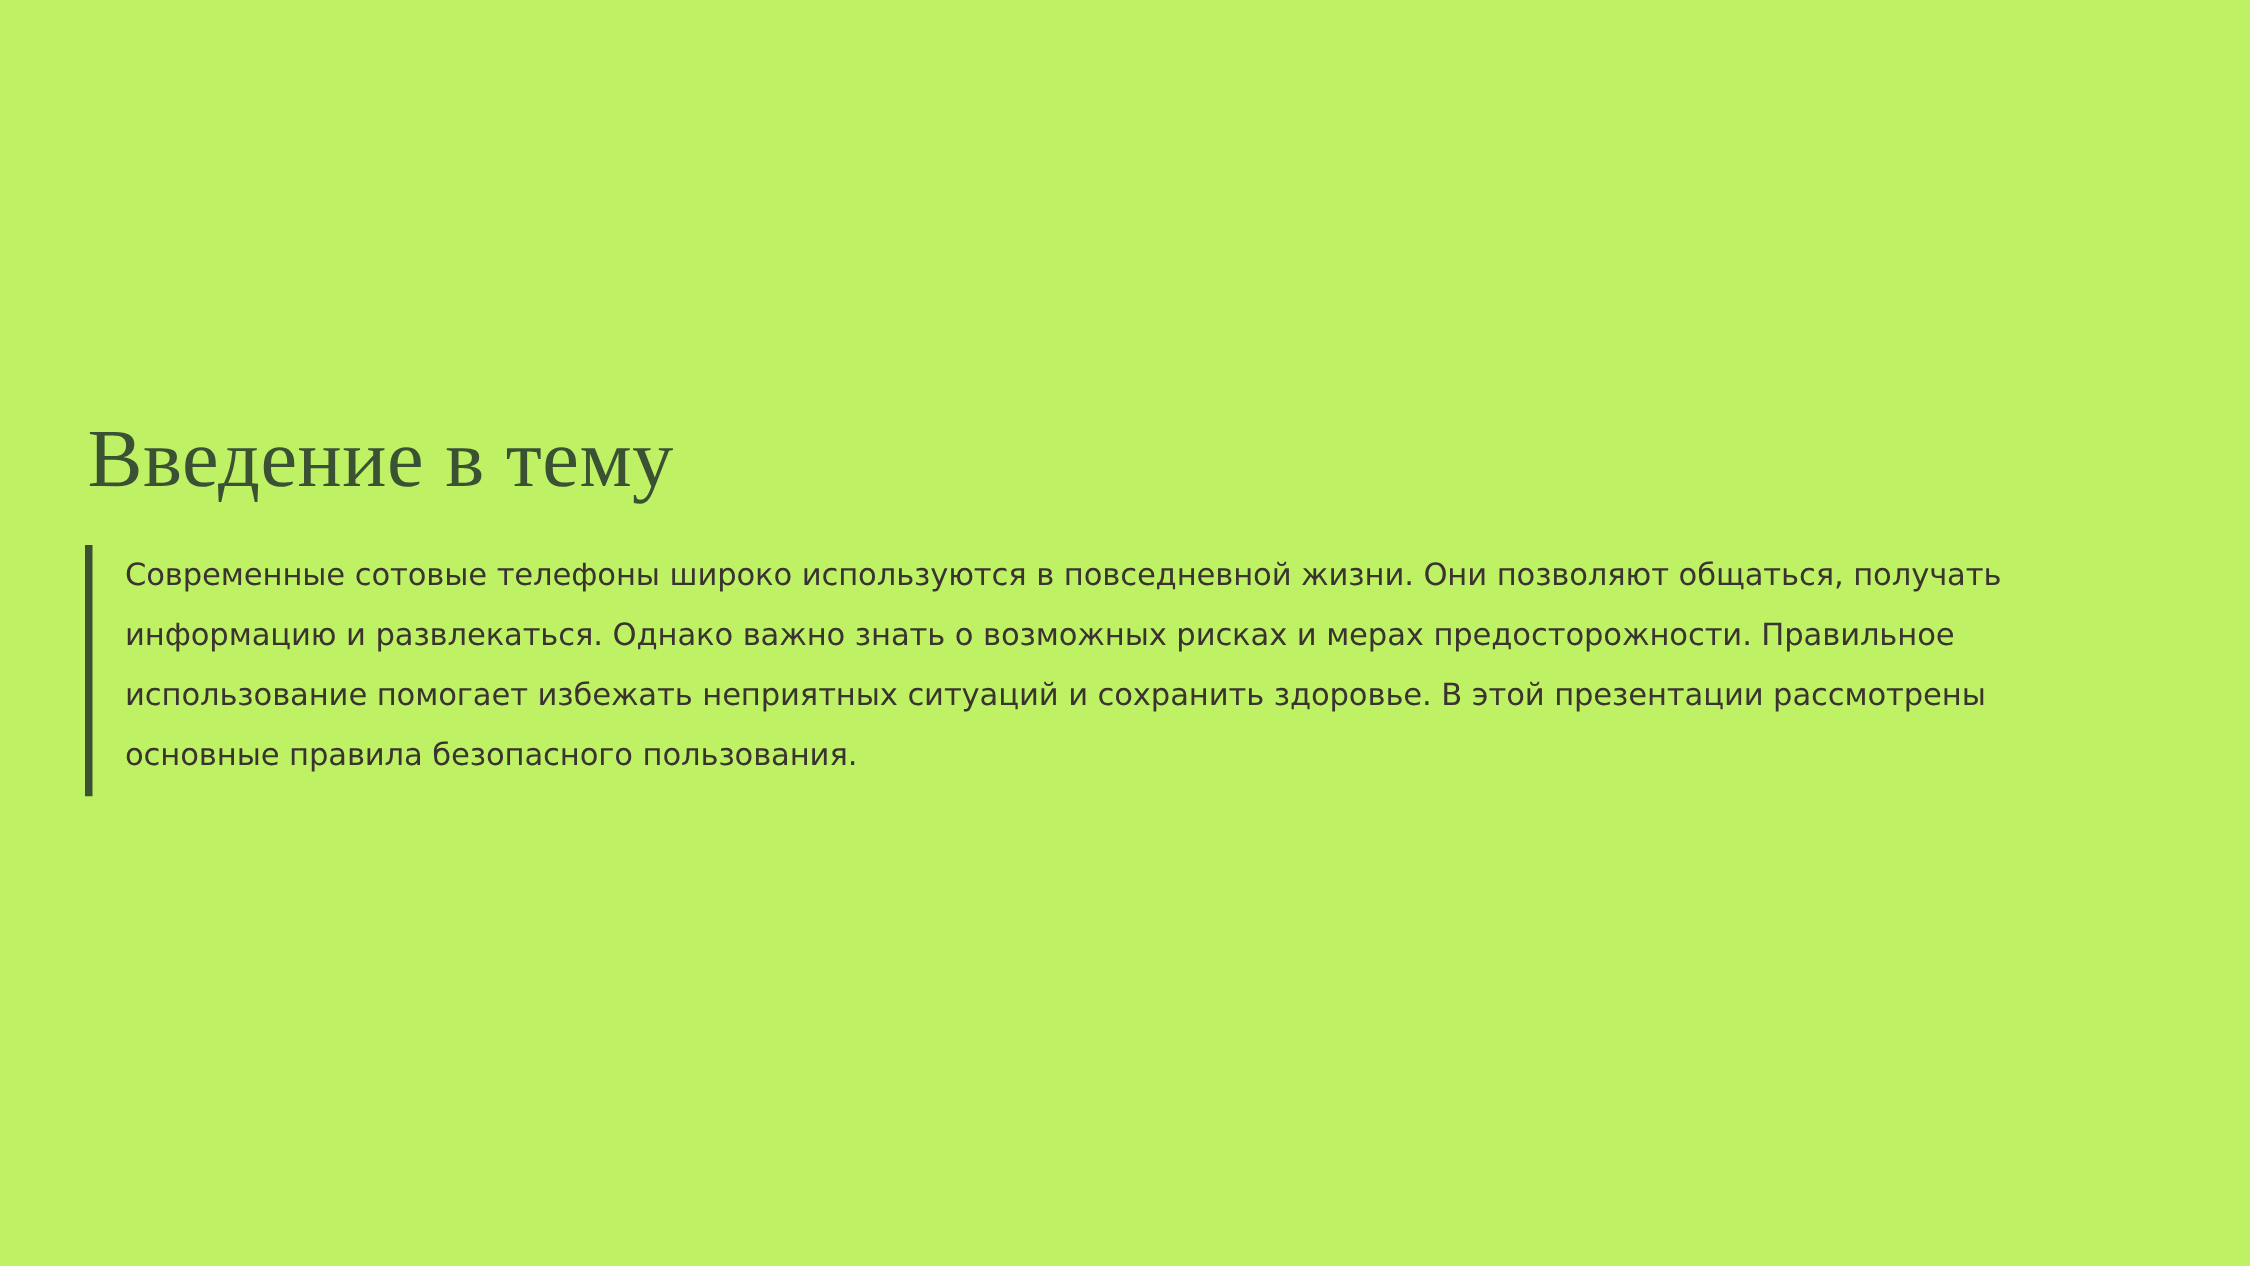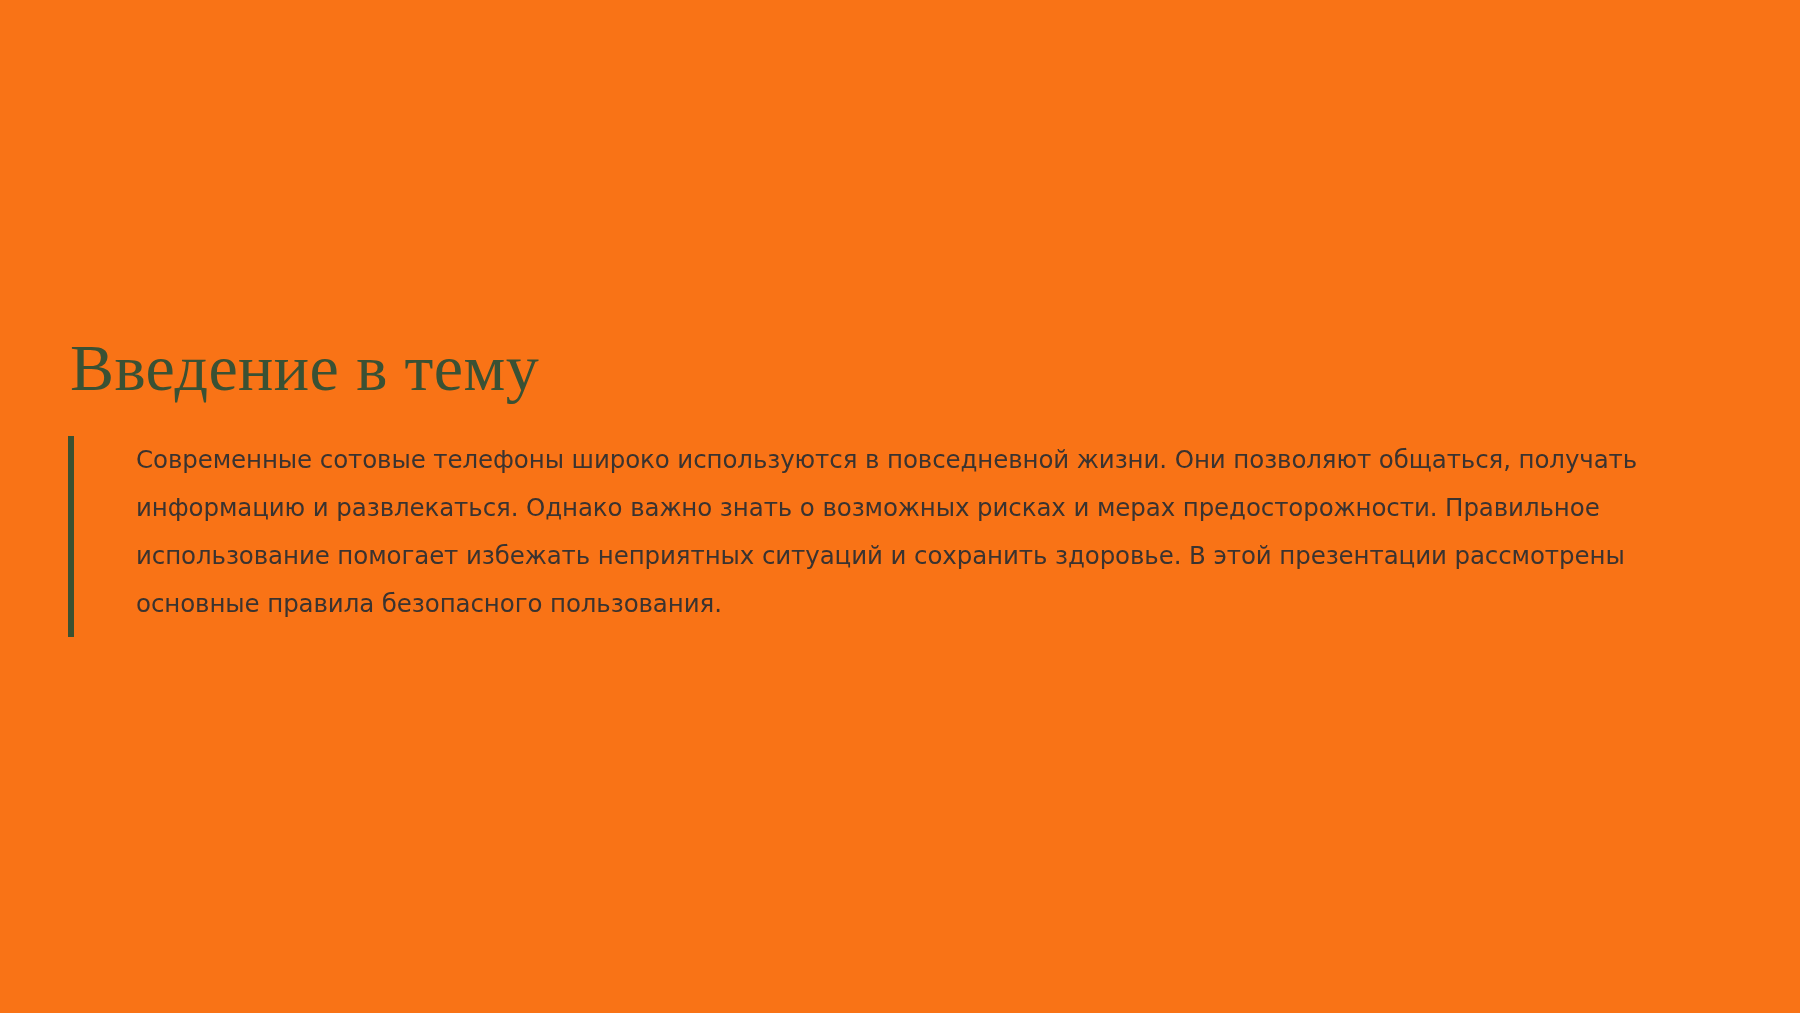--- a/index.html
+++ b/index.html
@@ -13,21 +13,21 @@
     overflow: hidden;
     background: #fdf4e6;
     font-family: "Liberation Sans", sans-serif;
     -webkit-font-smoothing: antialiased;
   }
 
   .slide {
     position: relative;
     width: 1800px;
     height: 1013px;
-    background: #f97316;
+    background: #bef264;
     box-sizing: border-box;
   }
 
   
   .content {
     position: absolute;
     left: 68px;
     top: 330px;
     width: 1680px;
   }
@@ -40,21 +40,21 @@
     font-size: 66px;
     line-height: 76px;
     letter-spacing: 0.4px;
     color: #3a5134;
     white-space: nowrap;
   }
 
   .body-block {
     position: relative;
     margin-top: 30px;
-    padding-left: 68px;
+    padding-left: 32px;
   }
 
   .accent-bar {
     position: absolute;
     left: 0;
     top: 0;
     width: 6px;
     height: 201px;
     background: #3c5131;
   }

